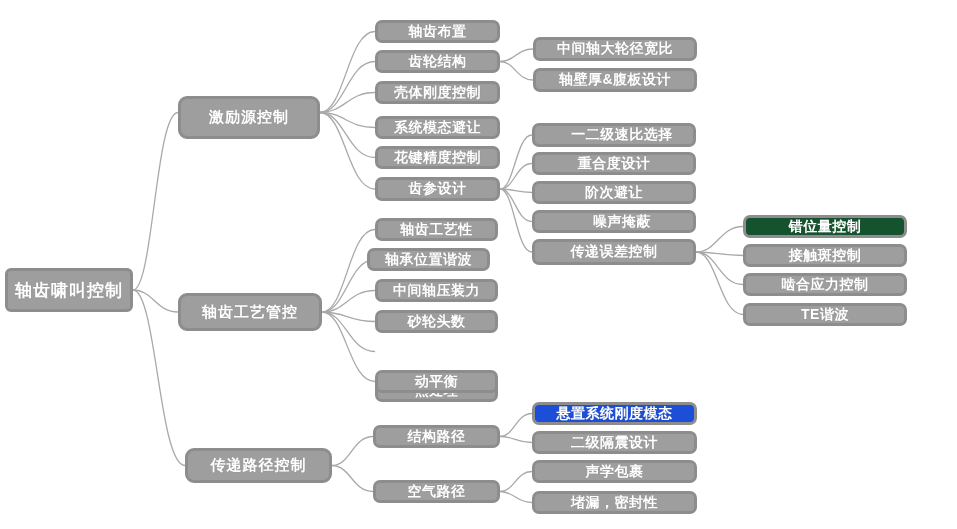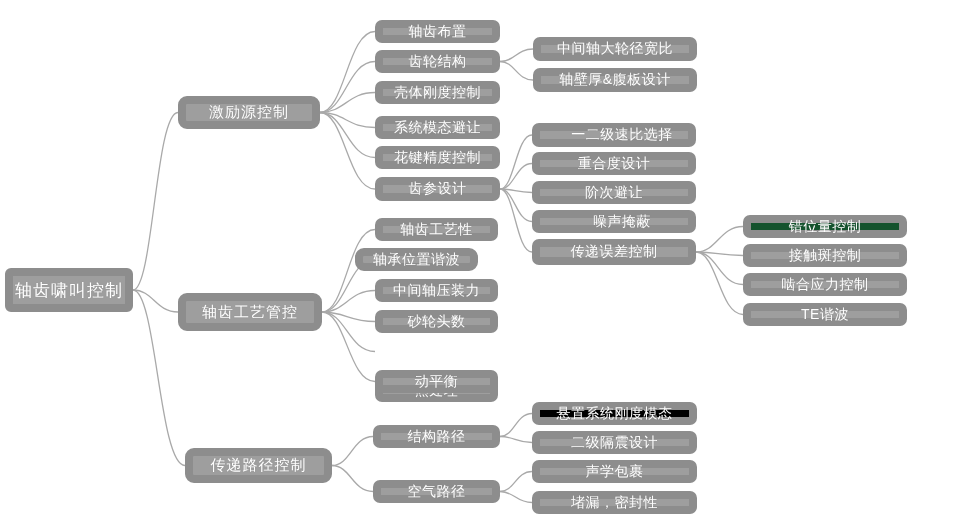--- a/index.html
+++ b/index.html
@@ -21,23 +21,23 @@
     width: 957px; height: 529px;
     pointer-events: none;
   }
   .node {
     position: absolute;
     box-sizing: border-box;
     display: flex;
     align-items: center;
     justify-content: center;
     background: #9e9e9e;
-    border: 8px solid #701a75;
+    border: 3px solid #701a75;
     color: #ffffff;
-    font-weight: normal;
+    font-weight: bold;
     white-space: nowrap;
     text-align: center;
     cursor: default;
     text-shadow: 0 0 1px rgba(120,120,120,0.4);
   }
   .node.lvl0 {
     border-radius: 6px;
     font-size: 17px;
     letter-spacing: 1px;
   }
@@ -84,45 +84,45 @@
       <path d="M 322 312 C 345.85 312, 348.5 351.5, 375 351.5" fill="none" stroke="#a9a9a9" stroke-width="1.3"></path>
       <path d="M 322 312 C 345.85 312, 348.5 381.5, 375 381.5" fill="none" stroke="#a9a9a9" stroke-width="1.3"></path>
       <path d="M 332 465.5 C 350.45 465.5, 352.5 436.5, 373 436.5" fill="none" stroke="#a9a9a9" stroke-width="1.3"></path>
       <path d="M 332 465.5 C 350.45 465.5, 352.5 491.5, 373 491.5" fill="none" stroke="#a9a9a9" stroke-width="1.3"></path>
       <path d="M 500 436.5 C 514.4 436.5, 516 413.5, 532 413.5" fill="none" stroke="#a9a9a9" stroke-width="1.3"></path>
       <path d="M 500 436.5 C 514.4 436.5, 516 442.5, 532 442.5" fill="none" stroke="#a9a9a9" stroke-width="1.3"></path>
       <path d="M 500 491.5 C 514.4 491.5, 516 471.5, 532 471.5" fill="none" stroke="#a9a9a9" stroke-width="1.3"></path>
       <path d="M 500 491.5 C 514.4 491.5, 516 502.5, 532 502.5" fill="none" stroke="#a9a9a9" stroke-width="1.3"></path>
     </svg>
 <div class="node lvl0" style="left: 5px; top: 268px; width: 128px; height: 44px; background: rgb(158, 158, 158); border-color: rgb(141, 141, 141); color: rgb(255, 255, 255);">轴齿啸叫控制</div>
-    <div class="node lvl1" style="left: 178px; top: 96px; width: 142px; height: 33px; background: rgb(158, 158, 158); border-color: rgb(141, 141, 141); color: rgb(255, 255, 255); text-align: center;">激励源控制</div>
+    <div class="node lvl1" style="left: 178px; top: 96px; width: 142px; height: 43px; background: rgb(158, 158, 158); border-color: rgb(141, 141, 141); color: rgb(255, 255, 255); text-align: center;">激励源控制</div>
     <div class="node lvl1" style="left: 178px; top: 293px; width: 144px; height: 38px; background: rgb(158, 158, 158); border-color: rgb(141, 141, 141); color: rgb(255, 255, 255);">轴齿工艺管控</div>
     <div class="node lvl1" style="left: 185px; top: 448px; width: 147px; height: 35px; background: rgb(158, 158, 158); border-color: rgb(141, 141, 141); color: rgb(255, 255, 255);">传递路径控制</div>
     <div class="node lvl2" style="left: 375px; top: 20px; width: 125px; height: 23px; background: rgb(158, 158, 158); border-color: rgb(141, 141, 141); color: rgb(255, 255, 255);">轴齿布置</div>
     <div class="node lvl2" style="left: 375px; top: 50px; width: 125px; height: 23px; background: rgb(158, 158, 158); border-color: rgb(141, 141, 141); color: rgb(255, 255, 255);">齿轮结构</div>
     <div class="node lvl2" style="left: 375px; top: 81px; width: 125px; height: 23px; background: rgb(158, 158, 158); border-color: rgb(141, 141, 141); color: rgb(255, 255, 255);">壳体刚度控制</div>
     <div class="node lvl2" style="left: 375px; top: 116px; width: 125px; height: 23px; background: rgb(158, 158, 158); border-color: rgb(141, 141, 141); color: rgb(255, 255, 255);">系统模态避让</div>
     <div class="node lvl2" style="left: 375px; top: 146px; width: 125px; height: 23px; background: rgb(158, 158, 158); border-color: rgb(141, 141, 141); color: rgb(255, 255, 255);">花键精度控制</div>
     <div class="node lvl2" style="left: 375px; top: 177px; width: 125px; height: 24px; background: rgb(158, 158, 158); border-color: rgb(141, 141, 141); color: rgb(255, 255, 255);">齿参设计</div>
     <div class="node lvl3" style="left: 533px; top: 37px; width: 164px; height: 24px; background: rgb(158, 158, 158); border-color: rgb(141, 141, 141); color: rgb(255, 255, 255);">中间轴大轮径宽比</div>
     <div class="node lvl3" style="left: 533px; top: 68px; width: 164px; height: 24px; background: rgb(158, 158, 158); border-color: rgb(141, 141, 141); color: rgb(255, 255, 255);">轴壁厚&amp;腹板设计</div>
     <div class="node lvl3" style="left: 532px; top: 123px; width: 164px; height: 24px; background: rgb(158, 158, 158); border-color: rgb(141, 141, 141); color: rgb(255, 255, 255); padding-left: 16px;">一二级速比选择</div>
     <div class="node lvl3" style="left: 532px; top: 152px; width: 164px; height: 23px; background: rgb(158, 158, 158); border-color: rgb(141, 141, 141); color: rgb(255, 255, 255);">重合度设计</div>
     <div class="node lvl3" style="left: 532px; top: 181px; width: 164px; height: 23px; background: rgb(158, 158, 158); border-color: rgb(141, 141, 141); color: rgb(255, 255, 255);">阶次避让</div>
     <div class="node lvl3" style="left: 532px; top: 210px; width: 164px; height: 23px; background: rgb(158, 158, 158); border-color: rgb(141, 141, 141); color: rgb(255, 255, 255); padding-left: 16px;">噪声掩蔽</div>
     <div class="node lvl3" style="left: 532px; top: 239px; width: 164px; height: 26px; background: rgb(158, 158, 158); border-color: rgb(141, 141, 141); color: rgb(255, 255, 255);">传递误差控制</div>
     <div class="node lvl4" style="left: 743px; top: 215px; width: 164px; height: 23px; background: #14532d; border-color: rgb(141, 141, 141); color: rgb(255, 255, 255);">错位量控制</div>
     <div class="node lvl4" style="left: 743px; top: 244px; width: 164px; height: 23px; background: rgb(158, 158, 158); border-color: rgb(141, 141, 141); color: rgb(255, 255, 255);">接触斑控制</div>
     <div class="node lvl4" style="left: 743px; top: 273px; width: 164px; height: 23px; background: rgb(158, 158, 158); border-color: rgb(141, 141, 141); color: rgb(255, 255, 255);">啮合应力控制</div>
     <div class="node lvl4" style="left: 743px; top: 303px; width: 164px; height: 23px; background: rgb(158, 158, 158); border-color: rgb(141, 141, 141); color: rgb(255, 255, 255);">TE谐波</div>
     <div class="node lvl2" style="left: 375px; top: 218px; width: 123px; height: 23px; background: rgb(158, 158, 158); border-color: rgb(141, 141, 141); color: rgb(255, 255, 255);">轴齿工艺性</div>
-    <div class="node lvl2" style="left: 355px; top: 248px; width: 123px; height: 23px; background: rgb(158, 158, 158); border-color: rgb(141, 141, 141); color: rgb(255, 255, 255); border-radius: 9px;">轴承位置谐波</div>
+    <div class="node lvl2" style="left: 367px; top: 248px; width: 123px; height: 23px; background: rgb(158, 158, 158); border-color: rgb(141, 141, 141); color: rgb(255, 255, 255);">轴承位置谐波</div>
     <div class="node lvl2" style="left: 375px; top: 279px; width: 123px; height: 23px; background: rgb(158, 158, 158); border-color: rgb(141, 141, 141); color: rgb(255, 255, 255);">中间轴压装力</div>
     <div class="node lvl2" style="left: 375px; top: 310px; width: 123px; height: 23px; background: rgb(158, 158, 158); border-color: rgb(141, 141, 141); color: rgb(255, 255, 255);">砂轮头数</div>
     <div class="node lvl2" style="left: 375px; top: 340px; width: 123px; height: 23px; background: rgb(158, 158, 158); border-color: rgb(141, 141, 141); color: rgb(255, 255, 255); margin-top: 39px;">热处理</div>
     <div class="node lvl2" style="left: 375px; top: 370px; width: 123px; height: 23px; background: rgb(158, 158, 158); border-color: rgb(141, 141, 141); color: rgb(255, 255, 255);">动平衡</div>
     <div class="node lvl2" style="left: 373px; top: 425px; width: 127px; height: 23px; background: rgb(158, 158, 158); border-color: rgb(141, 141, 141); color: rgb(255, 255, 255);">结构路径</div>
     <div class="node lvl2" style="left: 373px; top: 480px; width: 127px; height: 23px; background: rgb(158, 158, 158); border-color: rgb(141, 141, 141); color: rgb(255, 255, 255);">空气路径</div>
-    <div class="node lvl3" style="left: 532px; top: 402px; width: 165px; height: 23px; background: #000000; border-color: rgb(141, 141, 141); color: rgb(255, 255, 255);">悬置系统刚度模态</div>
+    <div class="node lvl3" style="left: 532px; top: 402px; width: 165px; height: 23px; background: #1d4ed8; border-color: rgb(141, 141, 141); color: rgb(255, 255, 255);">悬置系统刚度模态</div>
     <div class="node lvl3" style="left: 532px; top: 431px; width: 165px; height: 23px; background: rgb(158, 158, 158); border-color: rgb(141, 141, 141); color: rgb(255, 255, 255);">二级隔震设计</div>
     <div class="node lvl3" style="left: 532px; top: 460px; width: 165px; height: 23px; background: rgb(158, 158, 158); border-color: rgb(141, 141, 141); color: rgb(255, 255, 255);">声学包裹</div>
     <div class="node lvl3" style="left: 532px; top: 491px; width: 165px; height: 23px; background: rgb(158, 158, 158); border-color: rgb(141, 141, 141); color: rgb(255, 255, 255);">堵漏，密封性</div>
   </div>
 
 </body></html>

